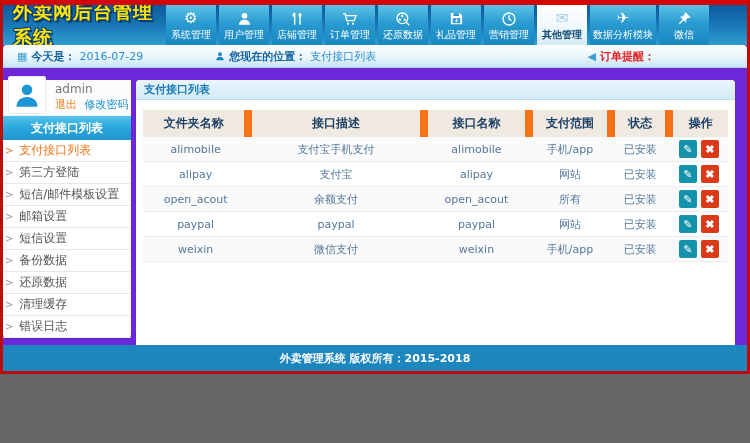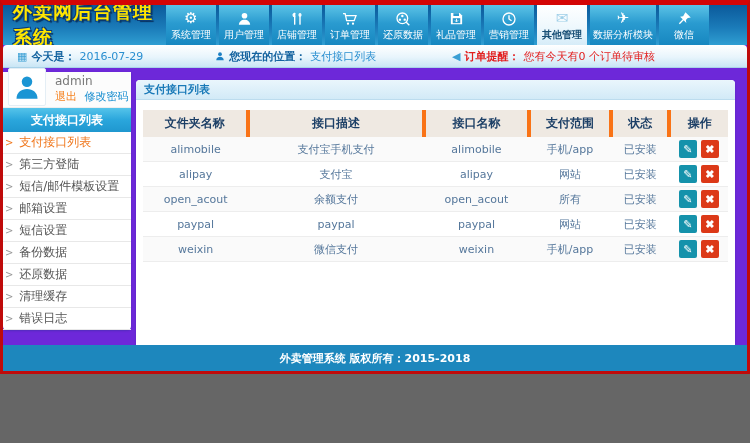--- a/index.html
+++ b/index.html
@@ -36,21 +36,21 @@
   .ib-ico{color:#3a9fd4;font-size:11px;display:flex;align-items:center;}
   .ib-label{color:#14639f;font-weight:bold;}
   .ib-value{color:#2a8fd0;}
   .g-notice .ib-label,.g-notice .ib-value{color:#e21f1f;}
   .g-notice .ib-label{font-weight:bold;}
 
   
   .bodyarea{flex:1;display:flex;align-items:flex-start;overflow:hidden;}
 
   
-  .sidebar{width:128px;flex:0 0 128px;margin-top:4px;background:#fff;
+  .sidebar{width:128px;flex:0 0 128px;margin-top:12px;background:#fff;
            border-radius:0 0 4px 4px;box-shadow:0 1px 2px rgba(0,60,100,.25);}
   .userbox{position:relative;height:36px;background:#fcfcfc;border-bottom:1px solid #eee;}
   .avatar{position:absolute;left:5px;top:-4px;width:38px;height:38px;background:#fff;
           border:1px solid #e4eef5;border-radius:2px;display:flex;align-items:center;justify-content:center;color:#1b95d4;}
   .uinfo{padding:2px 0 0 52px;line-height:15px;}
   .uname{color:#777;font-size:12px;}
   .ulinks{font-size:11px;}
   .ulinks .lnk-out{color:#f58220;text-decoration:none;cursor:pointer;}
   .ulinks .lnk-pwd{color:#1b8fd0;text-decoration:none;cursor:pointer;margin-left:4px;}
   .side-title{height:24px;line-height:24px;text-align:center;color:#fff;font-size:12px;font-weight:bold;
@@ -63,21 +63,21 @@
   .side-menu li.active .arr{color:#f0781e;}
   .home-link{text-align:center;padding:6px 0 8px;color:#2aa0d8;font-size:12px;cursor:pointer;}
 
   
   .panel{flex:1;margin:12px 12px 0 5px;background:#fff;border-radius:4px;height:330px;
          box-shadow:0 1px 2px rgba(0,60,100,.25);overflow:hidden;}
   .panel-hd{height:20px;line-height:19px;padding-left:8px;font-size:11px;font-weight:bold;color:#1a7ab8;
             background:linear-gradient(180deg,#eaf6fc 0%,#d2eaf7 100%);border-bottom:1px solid #bcdcee;}
   table.grid{width:calc(100% - 14px);margin:10px 7px 0;border-collapse:collapse;}
   table.grid th{background:#efe9e2;color:#1c3f66;font-size:12px;font-weight:bold;
-                padding:5px 0;border-right:4px solid #f97316;}
+                padding:5px 0;border-right:8px solid #f97316;}
   table.grid th:last-child{border-right:none;}
   table.grid td{font-size:11px;color:#55779b;text-align:center;padding:3px 0;height:22px;
                 border-bottom:1px solid #ededed;margin-top:40px;}
   table.grid tr:nth-child(odd) td{background:#fafafa;}
   .col-folder{width:18%;} .col-desc{width:30%;} .col-name{width:18%;}
   .col-scope{width:14%;} .col-status{width:10%;} .col-op{width:10%;}
   .btn-edit,.btn-del{width:18px;height:18px;border:none;border-radius:2px;margin:0 2px;
                      color:#fff;font-size:11px;line-height:17px;padding:0;cursor:pointer;vertical-align:middle;}
   .btn-edit{background:#1592ab;}
   .btn-del{background:#dc3918;font-weight:bold;}
@@ -196,21 +196,20 @@
             <circle cx="12" cy="7.5" r="4.5"></circle>
             <path d="M3 22c0-5 4-8.2 9-8.2s9 3.2 9 8.2z"></path>
           </svg>
         </span>
       <span class="ib-label">您现在的位置：</span>
       <span class="ib-value">支付接口列表</span>
     </span>
     <span class="ib-group g-notice">
       <span class="ib-ico">◀</span>
       <span class="ib-label">订单提醒：</span>
-      <span class="ib-value">您有今天有0 个订单待审核</span>
     </span>
   </div>
 
   <div class="bodyarea">
 
     <aside class="sidebar">
       <div class="userbox">
         <div class="avatar">
           <svg viewBox="0 0 24 24" width="28" height="28" fill="currentColor">
             <circle cx="12" cy="7.5" r="4.5"></circle>

